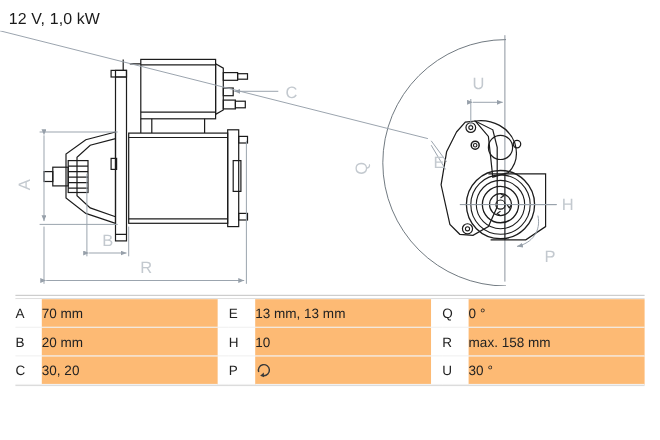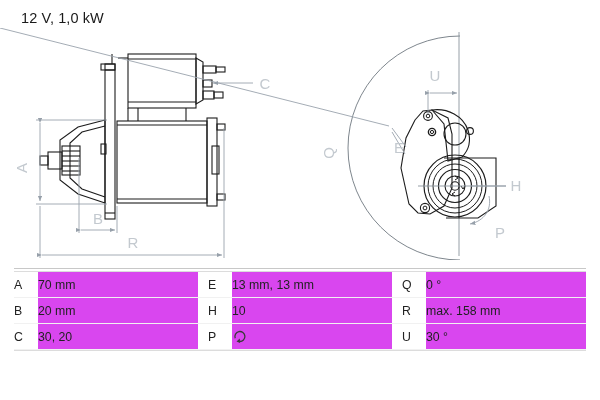--- a/index.html
+++ b/index.html
@@ -11,21 +11,21 @@
     width: 600px;
     height: 400px;
     position: relative;
     font-family: "Liberation Sans", sans-serif;
     color: #000000;
     overflow: hidden;
   }
 
   #page-title {
     position: absolute;
-    left: 21px;
+    left: 8px;
     top: 10px;
     font-size: 14.5px;
     font-weight: 400;
     color: #1a1a1a;
     letter-spacing: 0.1px;
   }
 
   #drawing-area {
     position: absolute;
     left: 0;
@@ -71,21 +71,21 @@
     border-bottom: 1px solid #ffffff;
   }
   td.key-cell {
     width: 24px;
     background: #ffffff;
     text-align: left;
     padding-left: 4px;
     color: #333333;
   }
   td.val-cell {
-    background: #d946ef;
+    background: #fdba74;
     padding-left: 8px;
     color: #2b2b2b;
   }
   td.gap-cell {
     width: 10px;
     background: #ffffff;
   }
   tr.row-sep td {
     border-bottom: 1px solid #f1f1f1;
   }

